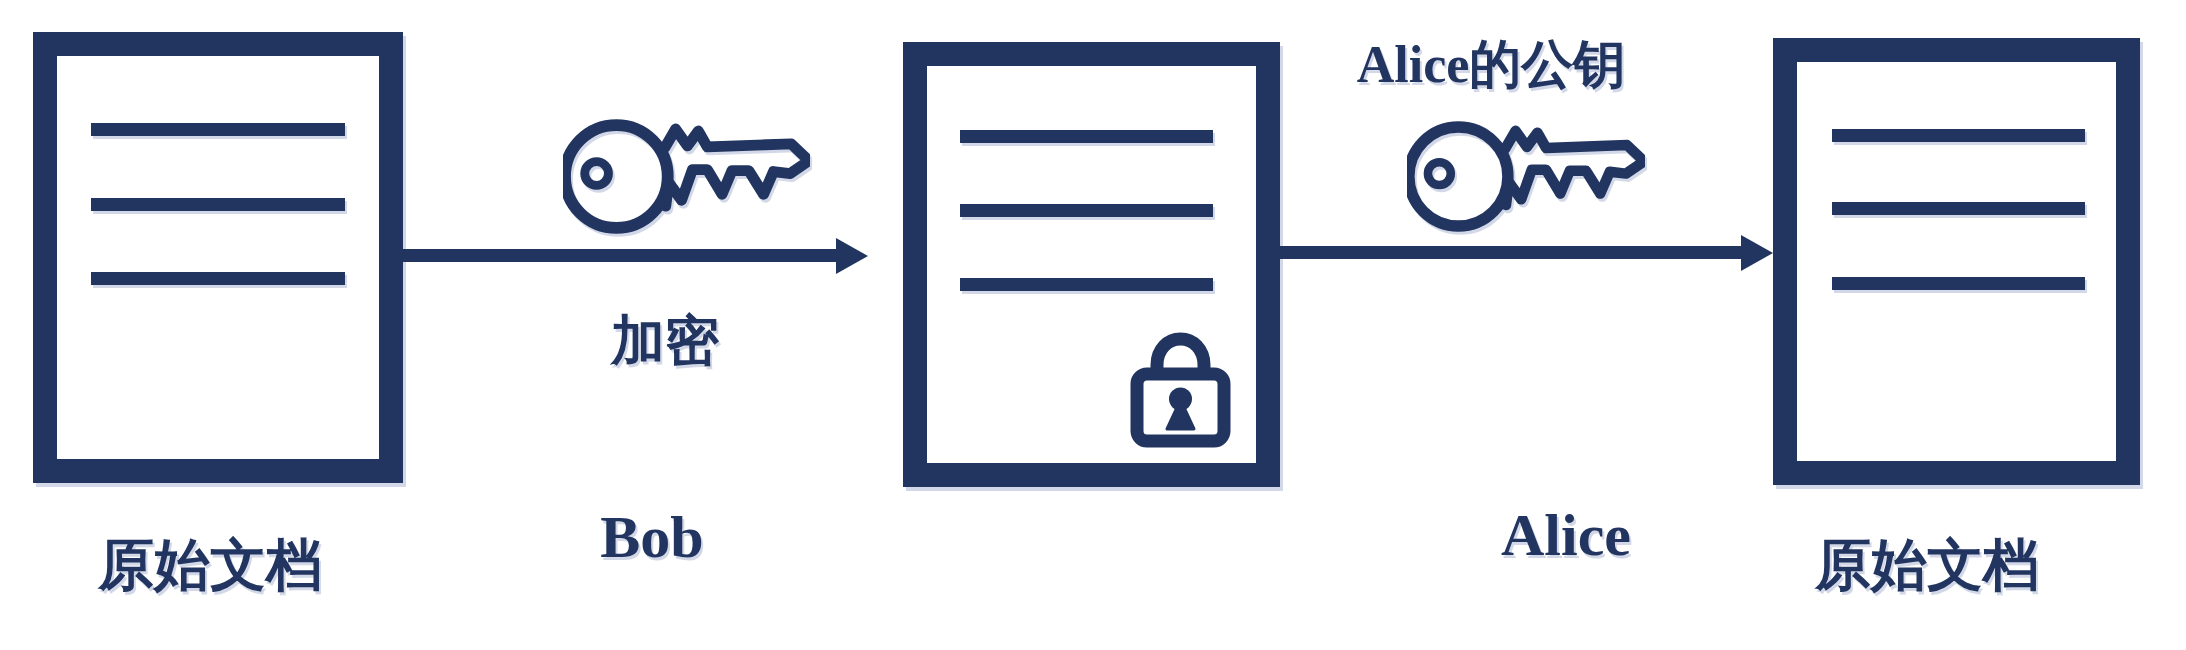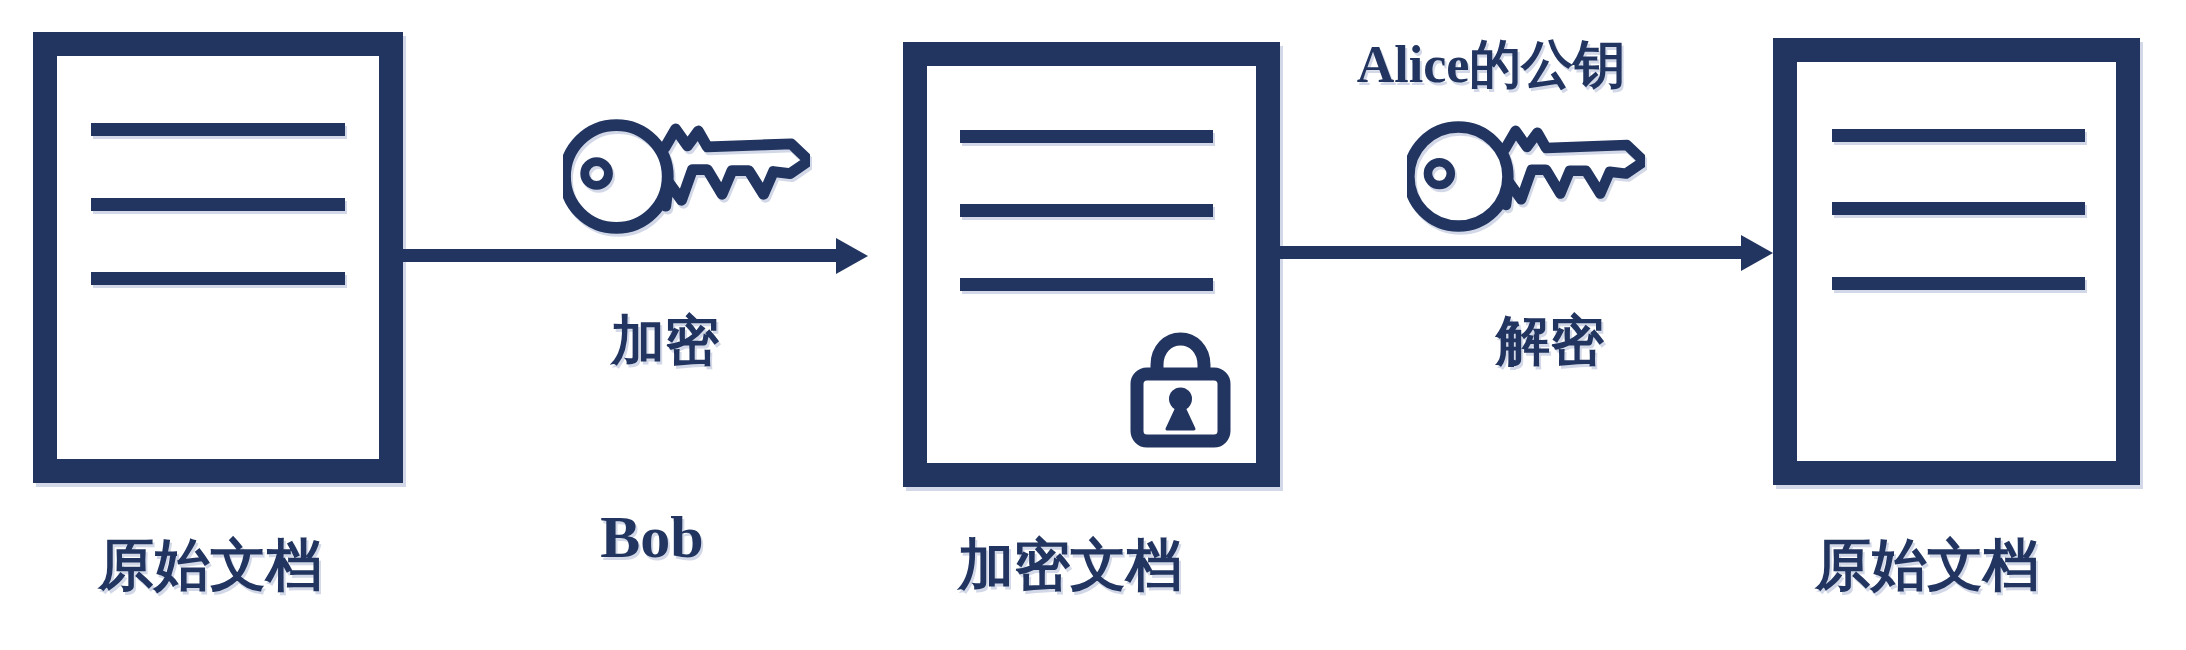--- a/index.html
+++ b/index.html
@@ -87,33 +87,32 @@
     <div class="doc-line ln1"></div>
     <div class="doc-line ln2"></div>
     <div class="doc-line ln3"></div>
     <svg class="lock" viewBox="0 0 105 120">
       <path d="M 29 47 V 37 C 29 21 40 11 52.5 11 C 65 11 76 21 76 37 V 47" fill="none" stroke="#223560" stroke-width="13"></path>
       <rect x="9" y="46" width="87" height="67" rx="10" fill="#ffffff" stroke="#223560" stroke-width="13"></rect>
       <circle cx="52.5" cy="71" r="11.5" fill="#223560"></circle>
       <path d="M 52.5 72 L 66 101 L 39 101 Z" fill="#223560" stroke="#223560" stroke-width="3" stroke-linejoin="round"></path>
     </svg>
   </div>
-  <div class="lbl doclabel" id="dl2">加密文档</div>
 
   <div class="lbl keytext" id="kt2">Alice的公钥</div>
   <svg class="key" id="key2" viewBox="0 0 250 125" fill="none" stroke="#223560">
     <circle cx="54" cy="63" r="52" stroke-width="12"></circle>
     <circle cx="34" cy="60" r="12" stroke-width="9"></circle>
     <path stroke-width="11" stroke-linejoin="round" stroke-linecap="round" d="M 103 34 L 114 15 L 126 32 L 137 17 L 146 33 L 231 30 L 249 47 L 230 60
          L 213 58 L 203 81 L 188 57 L 171 57 L 161 81 L 146 56 L 131 56
          L 120 87 L 107 69 L 104 93"></path>
   </svg>
   <div class="arrow-line" id="arrow2-line"></div>
   <div class="arrow-head" id="arrow2-head"></div>
-  <div class="lbl action" id="ac2">解密</div>
+  <div class="lbl actor" id="at2">Alice</div>
 
   <div class="doc" id="doc3">
     <div class="doc-line ln1"></div>
     <div class="doc-line ln2"></div>
     <div class="doc-line ln3"></div>
   </div>
   <div class="lbl doclabel" id="dl3">原始文档</div>
 
 </div>
 

